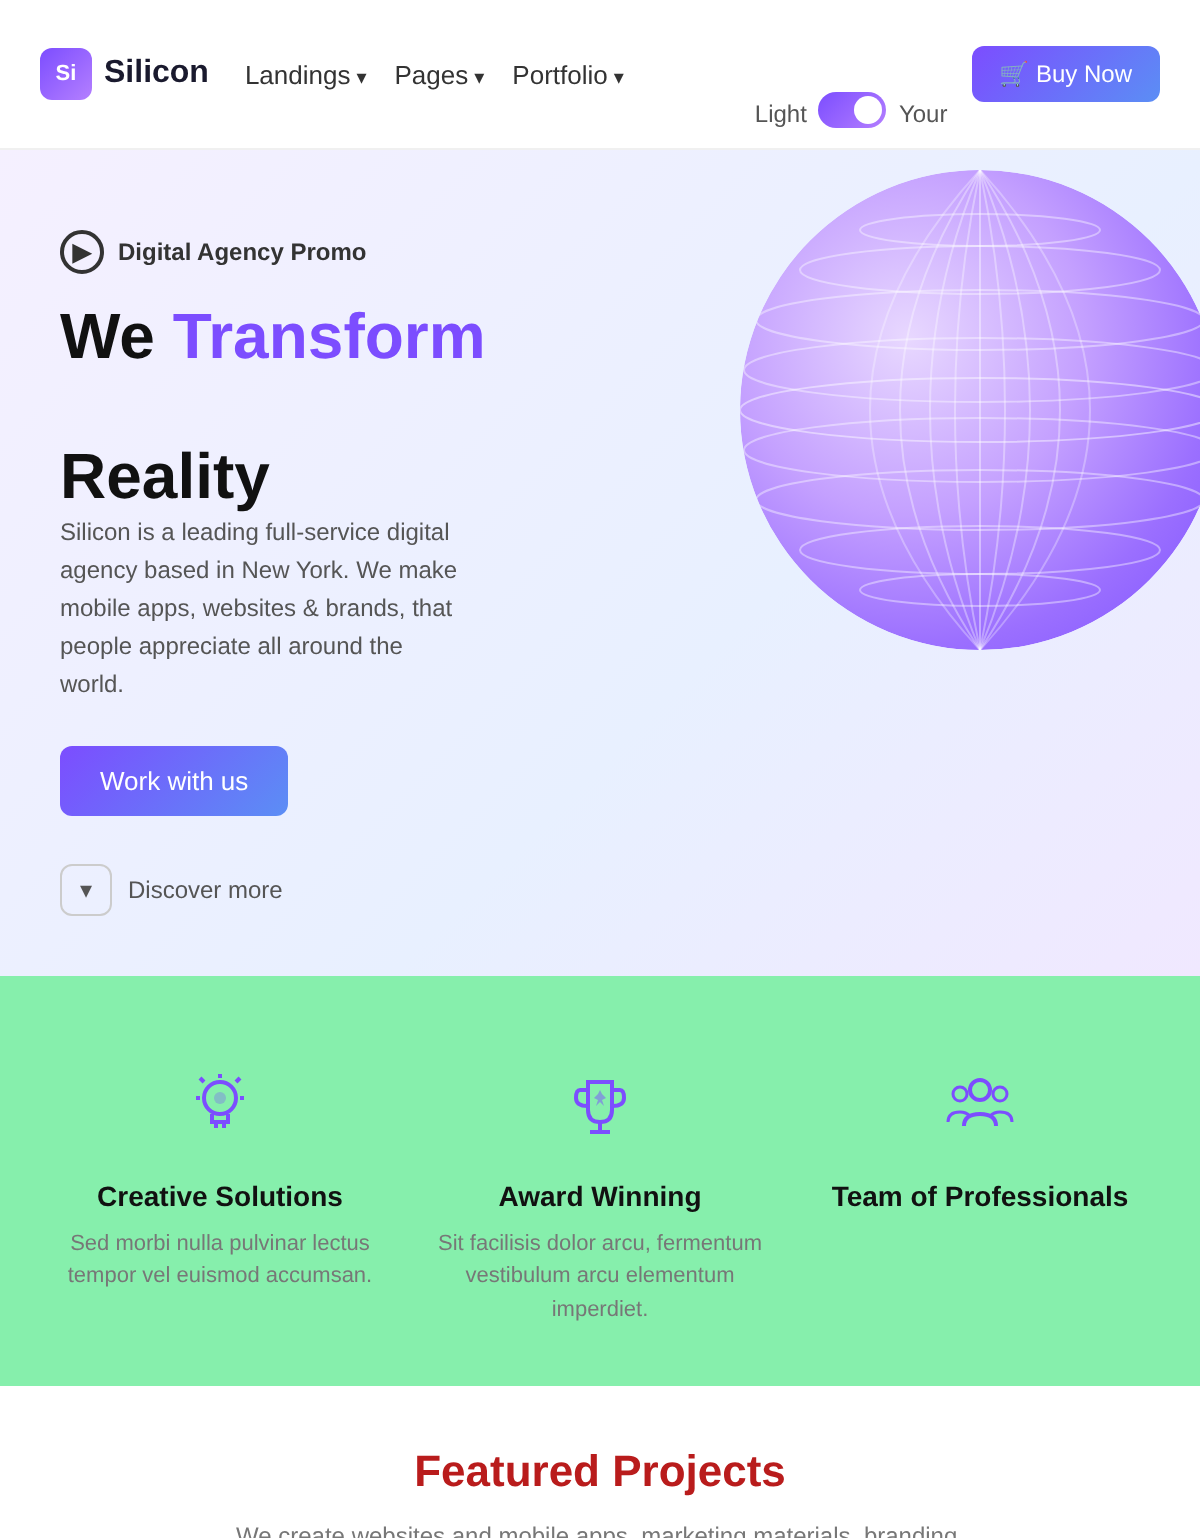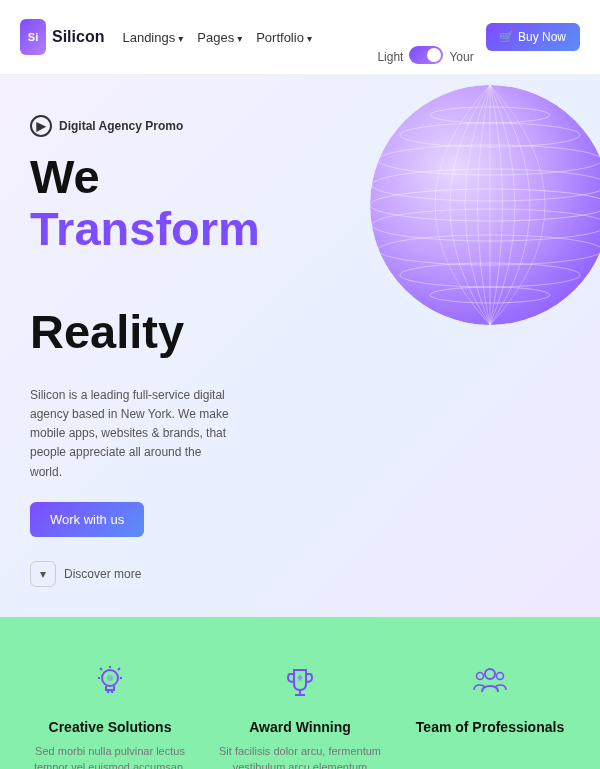--- a/index.html
+++ b/index.html
@@ -7,21 +7,21 @@
 
     
     .navbar {
       display: flex; align-items: center; justify-content: space-between;
       padding: 10px 20px; background: #fff; border-bottom: 1px solid #f0f0f0;
       position: relative; z-index: 10;
     }
     .nav-left { display: flex; align-items: center; gap: 18px; }
     .logo { display: flex; align-items: center; gap: 6px; font-weight: 700; font-size: 16px; color: #1a1a2e; }
     .logo-icon {
-      width: 26px; height: 36px; background: linear-gradient(135deg, #7c4dff, #b47fff);
+      width: 26px; height: 26px; background: linear-gradient(135deg, #7c4dff, #b47fff);
       border-radius: 6px; display: flex; align-items: center; justify-content: center;
       color: #fff; font-size: 11px; font-weight: 700;
     }
     .nav-links { display: flex; gap: 14px; }
     .nav-link {
       font-size: 13px; color: #333; cursor: pointer; display: flex; align-items: center; gap: 3px;
     }
     .nav-right { display: flex; align-items: center; gap: 12px; }
     .theme-toggle { display: flex; align-items: flex-end; gap: 6px; font-size: 12px; color: #555; margin-top: 36px; }
     .toggle-track {
@@ -46,21 +46,21 @@
     }
     .hero-content { max-width: 55%; position: relative; z-index: 2; }
     .hero-badge {
       display: inline-flex; align-items: center; gap: 7px;
       font-size: 12px; font-weight: 600; color: #333; margin-bottom: 14px;
     }
     .hero-badge-icon {
       width: 22px; height: 22px; border: 2px solid #333; border-radius: 50%;
       display: flex; align-items: center; justify-content: center;
     }
-    .hero-title { font-size: 47px; font-weight: 800; line-height: 1.1; color: #111; margin-bottom: 28px; }
+    .hero-title { font-size: 32px; font-weight: 800; line-height: 1.1; color: #111; margin-bottom: 0; }
     .hero-title .accent { color: #7c4dff; }
     .hero-desc { font-size: 12px; color: #555; line-height: 1.6; max-width: 200px; margin-bottom: 20px; }
     .work-btn {
       background: linear-gradient(135deg, #7c4dff, #5b8ef5);
       color: #fff; border: none; padding: 10px 20px; border-radius: 6px;
       font-size: 13px; cursor: pointer; margin-bottom: 24px; display: inline-block;
     }
     .discover { display: flex; align-items: center; gap: 8px; font-size: 12px; color: #555; cursor: pointer; }
     .discover-arrow {
       width: 26px; height: 26px; border: 1px solid #ccc; border-radius: 6px;

